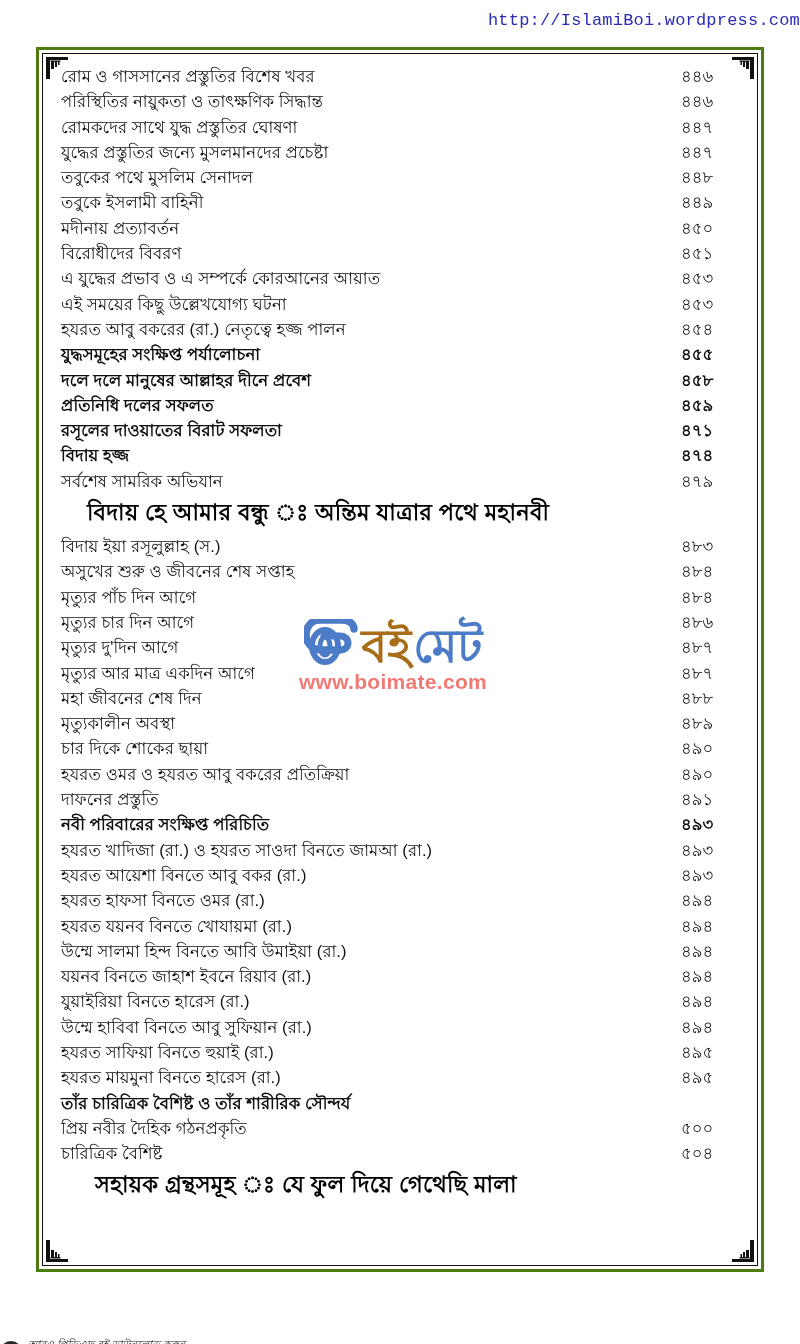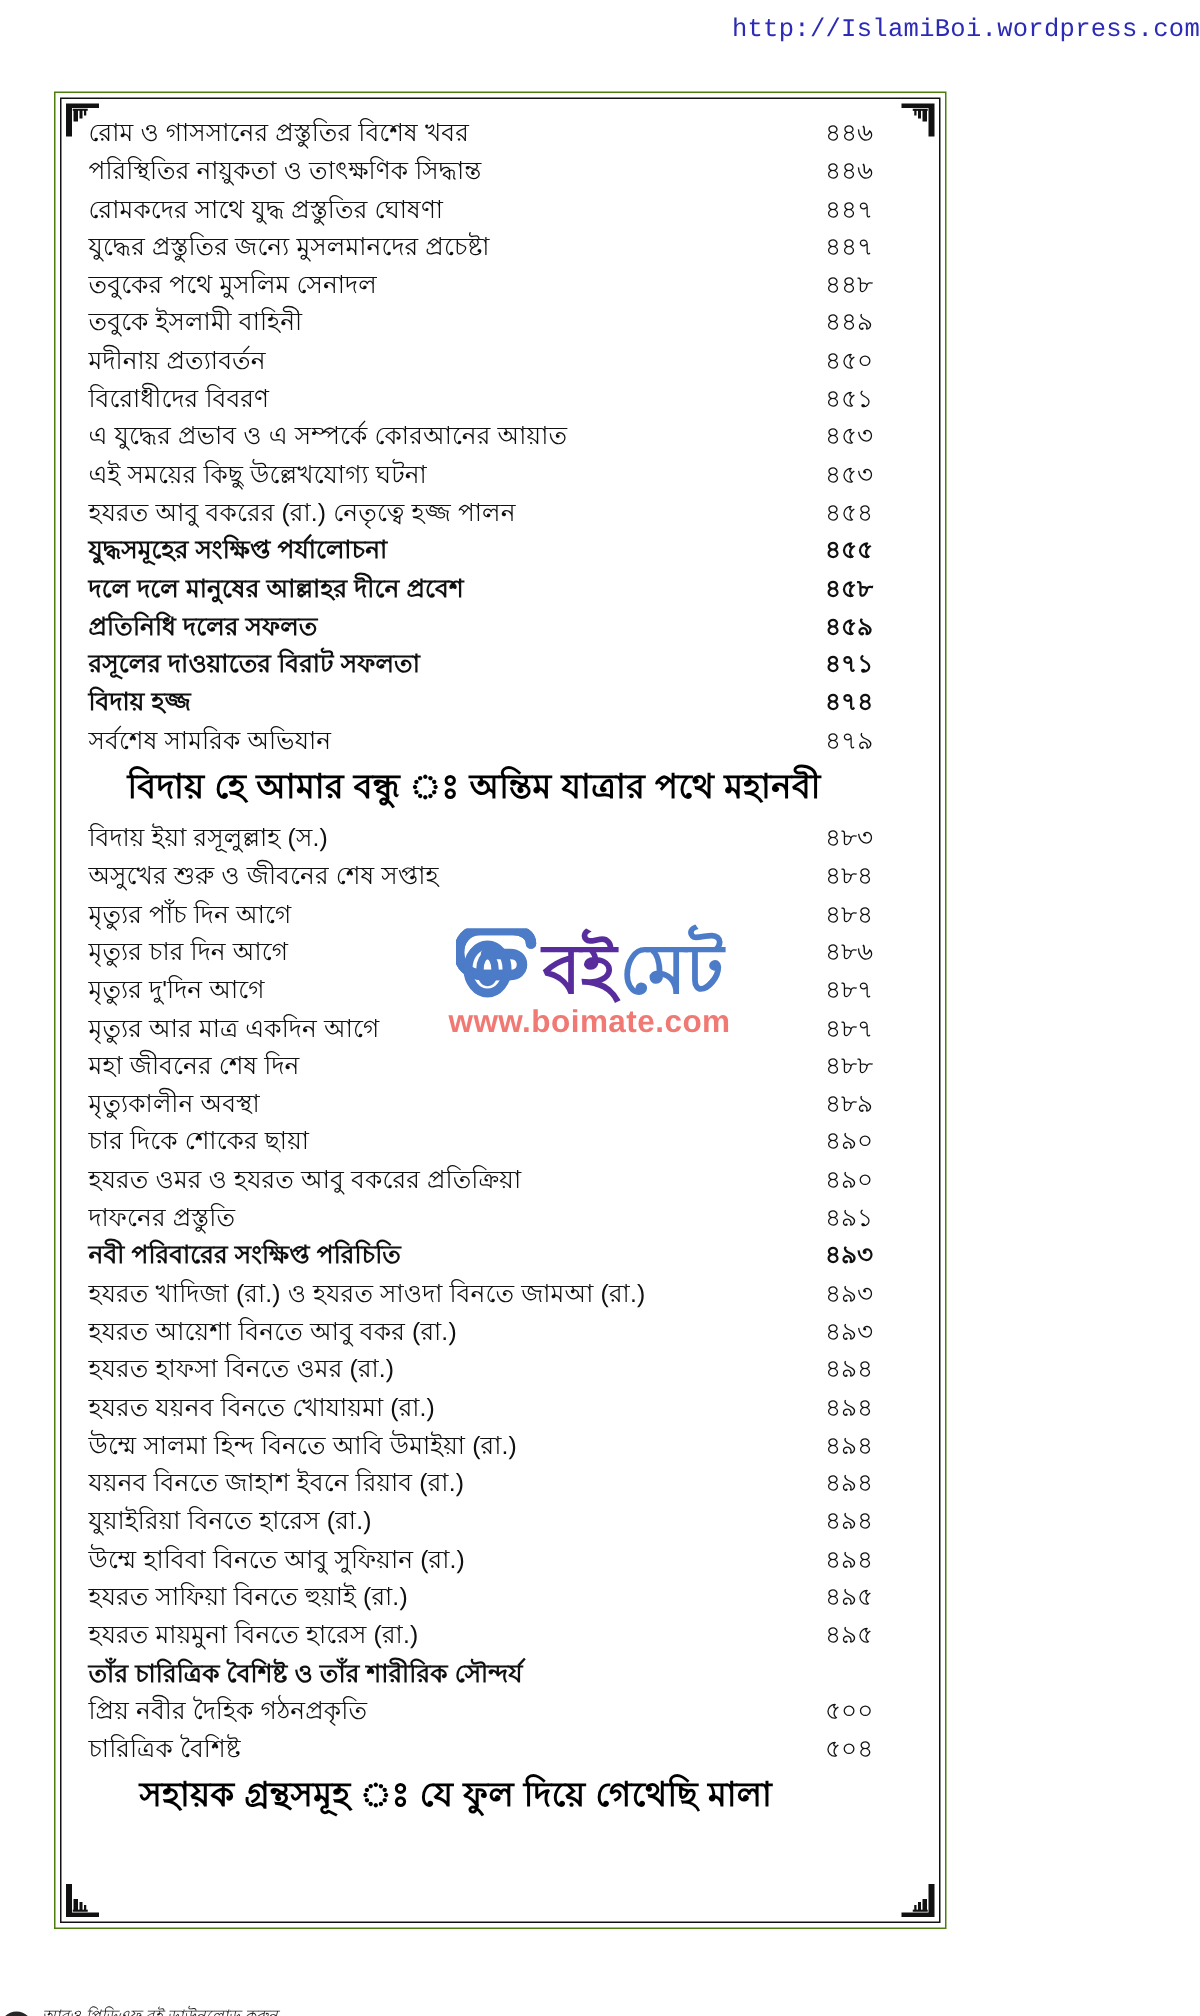--- a/index.html
+++ b/index.html
@@ -24,24 +24,24 @@
     padding-top: 10px;
     height: 28px;
     line-height: 22px;
     font-family: Liberation Mono, monospace;
   }
 
   
   .page-frame {
     position: absolute;
     left: 36px;
-    top: 61px;
-    width: 595px;
+    top: 47px;
+    width: 728px;
     height: 1225px;
-    border: 1px solid #4d7c0f;
+    border: 3px solid #4d7c0f;
     box-sizing: border-box;
     background: #fff;
   }
   .page-frame::before {
     content: "";
     position: absolute;
     left: 3px; top: 3px; right: 3px; bottom: 3px;
     border: 1px solid #111;
     pointer-events: none;
   }
@@ -121,21 +121,21 @@
     gap: 2px;
     height: 56px;
   }
   .wm-clip { display:block; }
   .wm-word {
     font-size: 46px;
     font-weight: bold;
     line-height: 46px;
     font-family: "Liberation Sans", "DejaVu Sans", sans-serif;
   }
-  .wm-boi  { color: #4c1d95; }
+  .wm-boi  { color: #a16207; }
   .wm-met  { color: #3f72c4; }
   .wm-url {
     color: #ef6f6a;
     font-size: 21px;
     font-weight: bold;
     letter-spacing: 0.3px;
     margin-top: -4px;
   }
 
   

